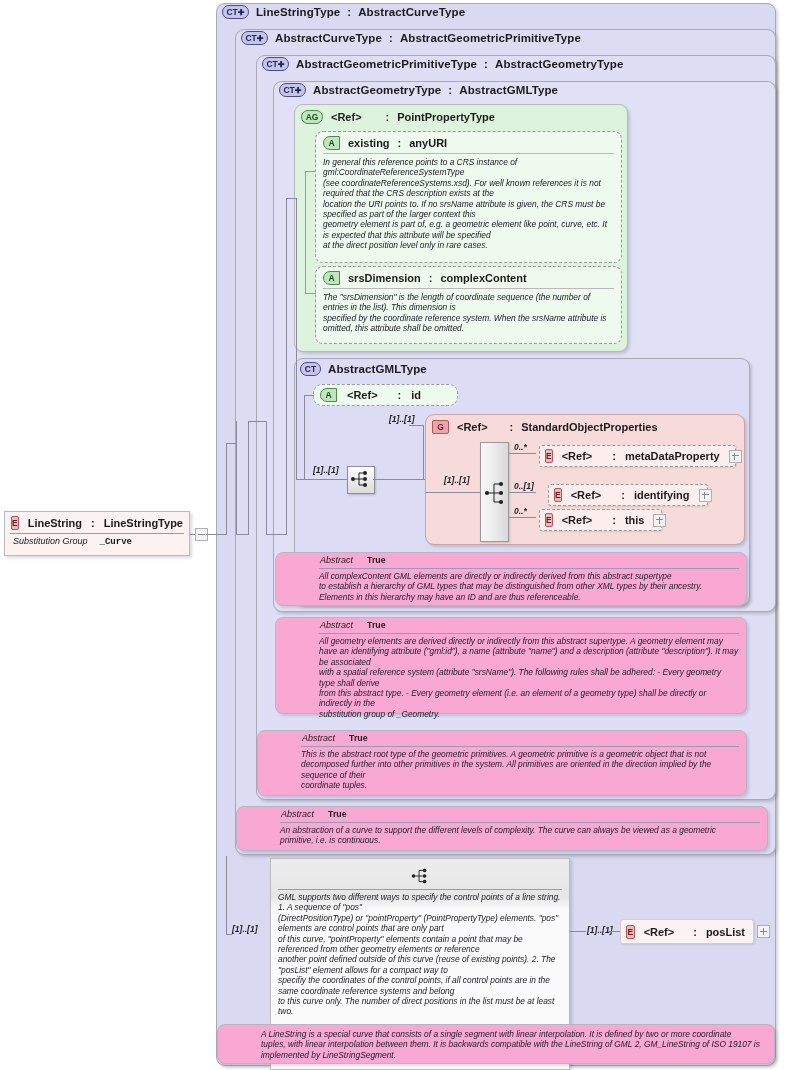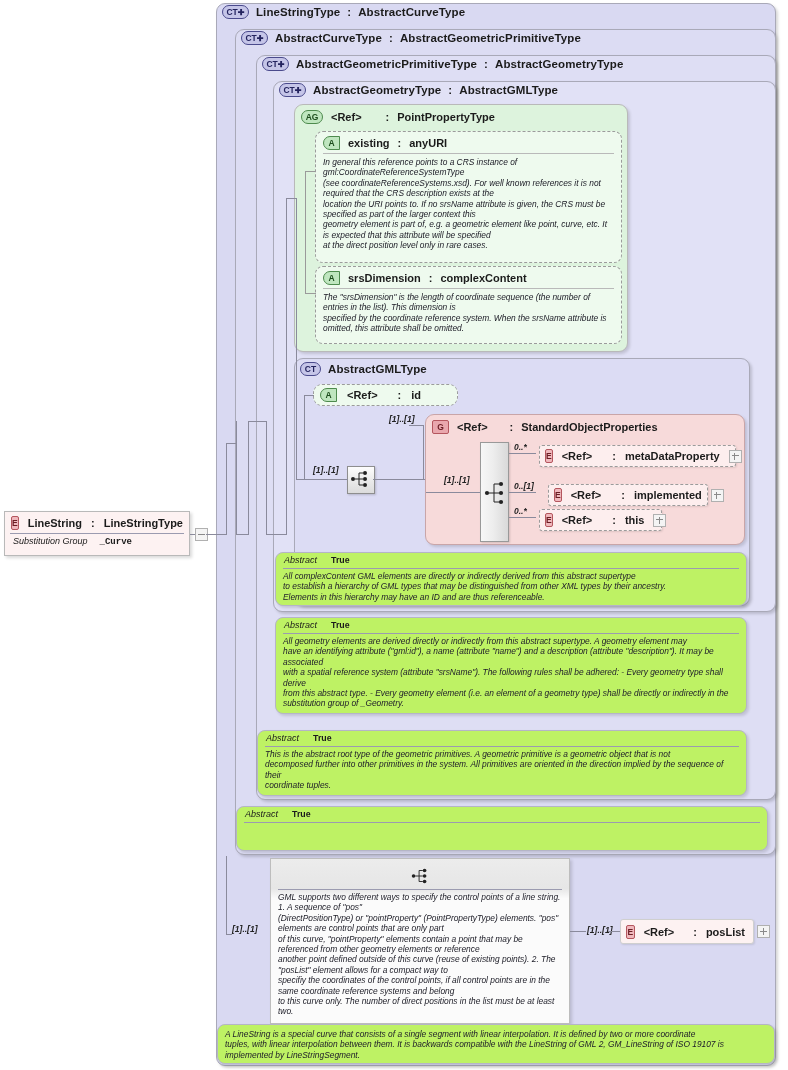--- a/index.html
+++ b/index.html
@@ -179,22 +179,23 @@
     border: 1px solid #b0b0b0;
     background: #f4f4f4;
     position: relative;
   }
   .minus::before { content:""; position:absolute; left:2px; top:4.5px; width:7px; height:1px; background:#8a8a8a; }
 
   
   .abs-panel {
     border: 1px solid #b5b5c6;
     border-radius: 8px;
-    background: #bef264;
+    background: #f9a8d4;
     box-shadow: 2px 2px 3px rgba(0,0,0,0.13);
+    padding-left: 36px;
   }
   .abs-row {
     display:flex; align-items:baseline; gap:14px;
     padding: 2px 8px 2px 8px;
   }
   .abs-lbl { font-style: italic; font-size: 9px; color:#1b1b1b; }
   .abs-val { font-size: 8.8px; font-weight:bold; color:#1b1b1b; }
   .abs-sep { height:1px; background:#9b9bb0; margin: 1px 7px 2px 7px; }
 
   
@@ -368,21 +369,21 @@
       <span class="chip-txt" style="margin-left:11px;">:</span>
       <span class="chip-txt">metaDataProperty</span>
       <span class="plus" style="margin-left:auto;"></span>
     </div>
 
     <span class="mult" style="left:88px; top:66px;">0..[1]</span>
     <div class="abs e-chip" style="left:122px; top:69px; width:160px;">
       <span class="badge badge-e">E</span>
       <span class="chip-ref">&lt;Ref&gt;</span>
       <span class="chip-txt" style="margin-left:11px;">:</span>
-      <span class="chip-txt">implemented</span>
+      <span class="chip-txt">identifying</span>
       <span class="plus" style="margin-left:auto;"></span>
     </div>
 
     <span class="mult" style="left:88px; top:91px;">0..*</span>
     <div class="abs e-chip" style="left:113px; top:94px; width:123px;">
       <span class="badge badge-e">E</span>
       <span class="chip-ref">&lt;Ref&gt;</span>
       <span class="chip-txt" style="margin-left:11px;">:</span>
       <span class="chip-txt">this</span>
       <span class="plus" style="margin-left:auto;"></span>
@@ -446,23 +447,25 @@
 decomposed further into other primitives in the system. All primitives are oriented in the direction implied by the sequence of their
 coordinate tuples.</div>
   </div>
 
   <div class="abs abs-panel" style="left:236px; top:806px; width:532px; height:45px;">
     <div class="abs-row">
       <span class="abs-lbl">Abstract</span>
       <span class="abs-val">True</span>
     </div>
     <div class="abs-sep"></div>
-  </div>
-
-  <div class="abs note-panel" style="left:270px; top:858px; width:300px; height:166px;">
+    <div class="doc" style="padding-top:0;">An abstraction of a curve to support the different levels of complexity. The curve can always be viewed as a geometric
+primitive, i.e. is continuous.</div>
+  </div>
+
+  <div class="abs note-panel" style="left:270px; top:858px; width:300px; height:212px;">
     <div style="display:flex; justify-content:center; padding-top:6px;">
       <svg width="24" height="22" viewBox="0 0 24 24">
         <circle cx="5" cy="12" r="2" fill="#222"></circle>
         <line x1="7" y1="12" x2="11" y2="12" stroke="#222" stroke-width="1"></line>
         <line x1="11" y1="6" x2="11" y2="18" stroke="#222" stroke-width="1"></line>
         <line x1="11" y1="6" x2="15" y2="6" stroke="#222" stroke-width="1"></line>
         <line x1="11" y1="12" x2="15" y2="12" stroke="#222" stroke-width="1"></line>
         <line x1="11" y1="18" x2="15" y2="18" stroke="#222" stroke-width="1"></line>
         <circle cx="17" cy="6" r="2" fill="#222"></circle>
         <circle cx="17" cy="12" r="2" fill="#222"></circle>

